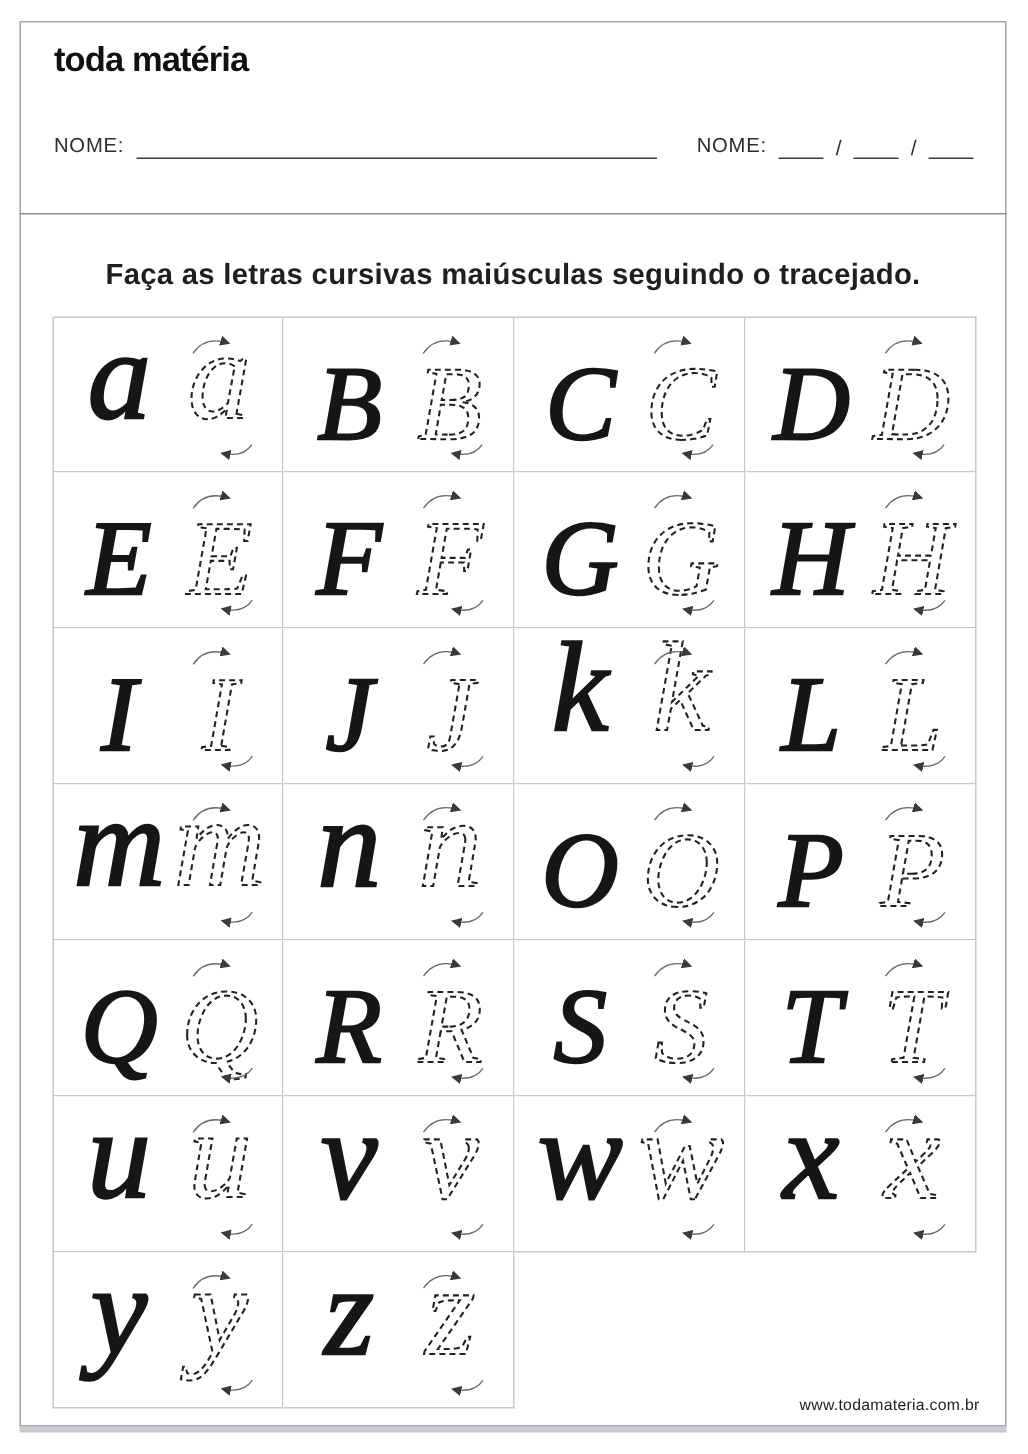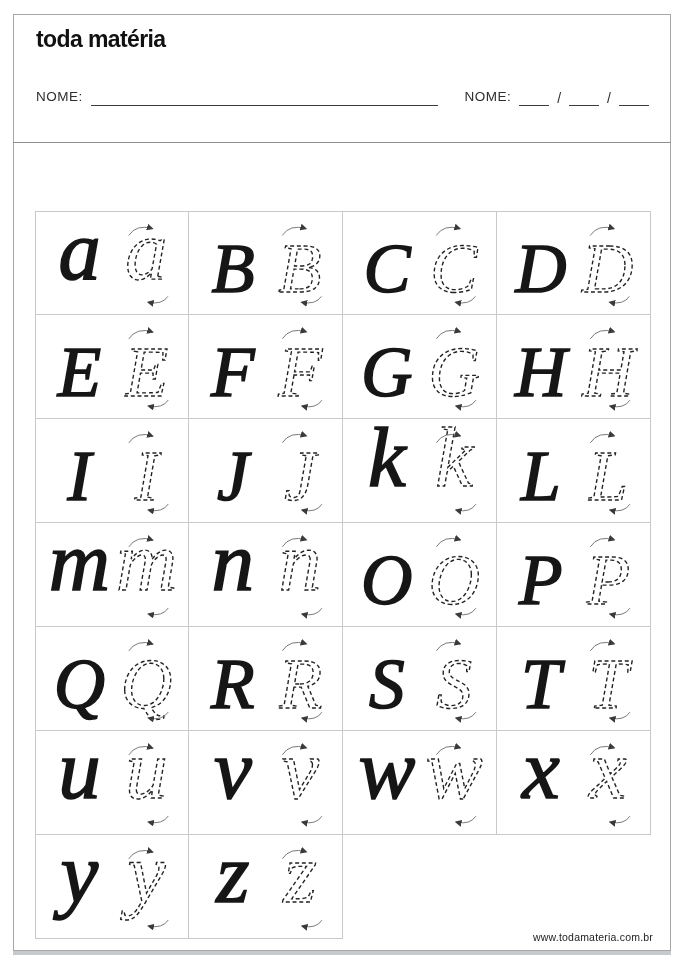--- a/index.html
+++ b/index.html
@@ -146,20 +146,21 @@
       <span class="field-label" style="margin-left:18px;">NOME:</span>
       <span class="write-line line-short"></span>
       <span class="slash">/</span>
       <span class="write-line line-short"></span>
       <span class="slash">/</span>
       <span class="write-line line-short"></span>
     </div>
 
     <div class="header-divider"></div>
 
+    <div class="title">Faça as letras cursivas maiúsculas seguindo o tracejado.</div>
 
     <div class="grid">
         <div class="grid-row">
           <div class="cell">
             <svg viewBox="0 0 154 104" preserveAspectRatio="xMidYMid meet">
               <text class="glyph glyph-solid" x="44" y="68" font-size="86" text-anchor="middle">a</text>
               <text class="glyph glyph-dashed" x="112" y="68" font-size="86" text-anchor="middle">a</text>
               <path class="trace-arrow" d="M94,24 Q102,12 118,17" marker-end="url(#arrowhead)"></path>
               <path class="trace-arrow" d="M134,86 Q128,95 114,92" marker-end="url(#arrowhead)"></path>
             </svg>

